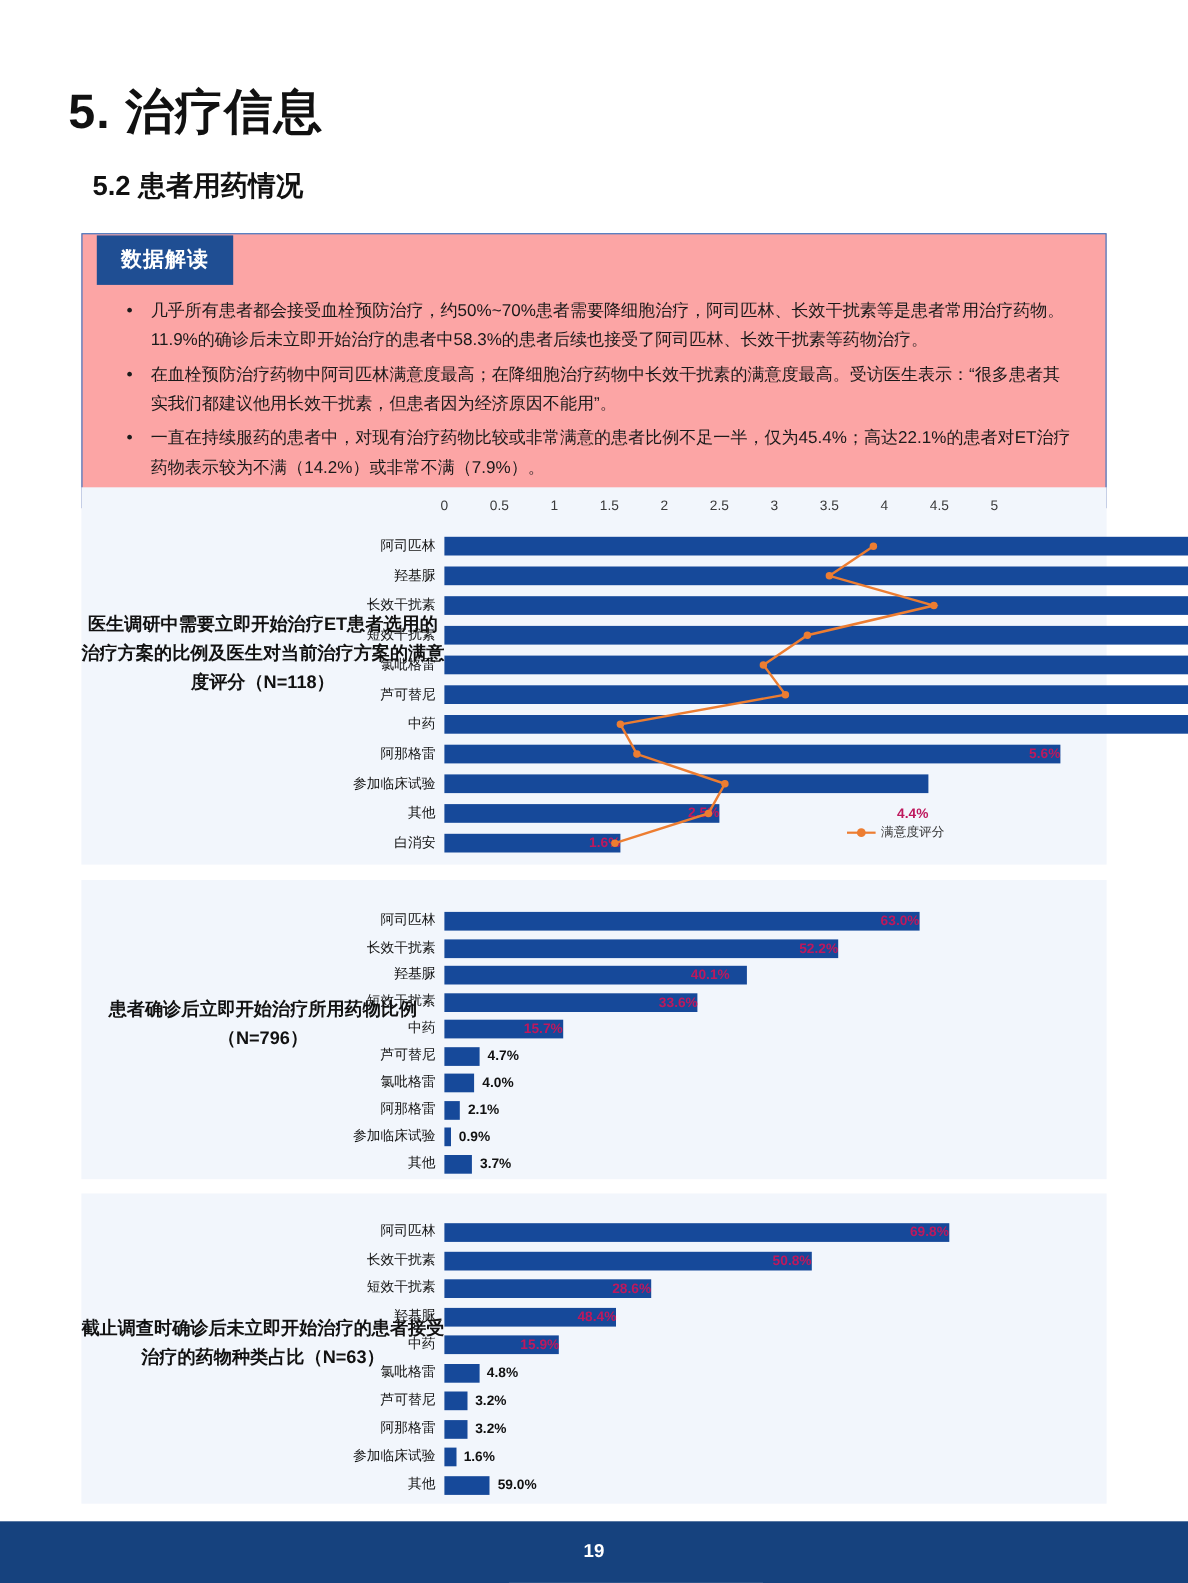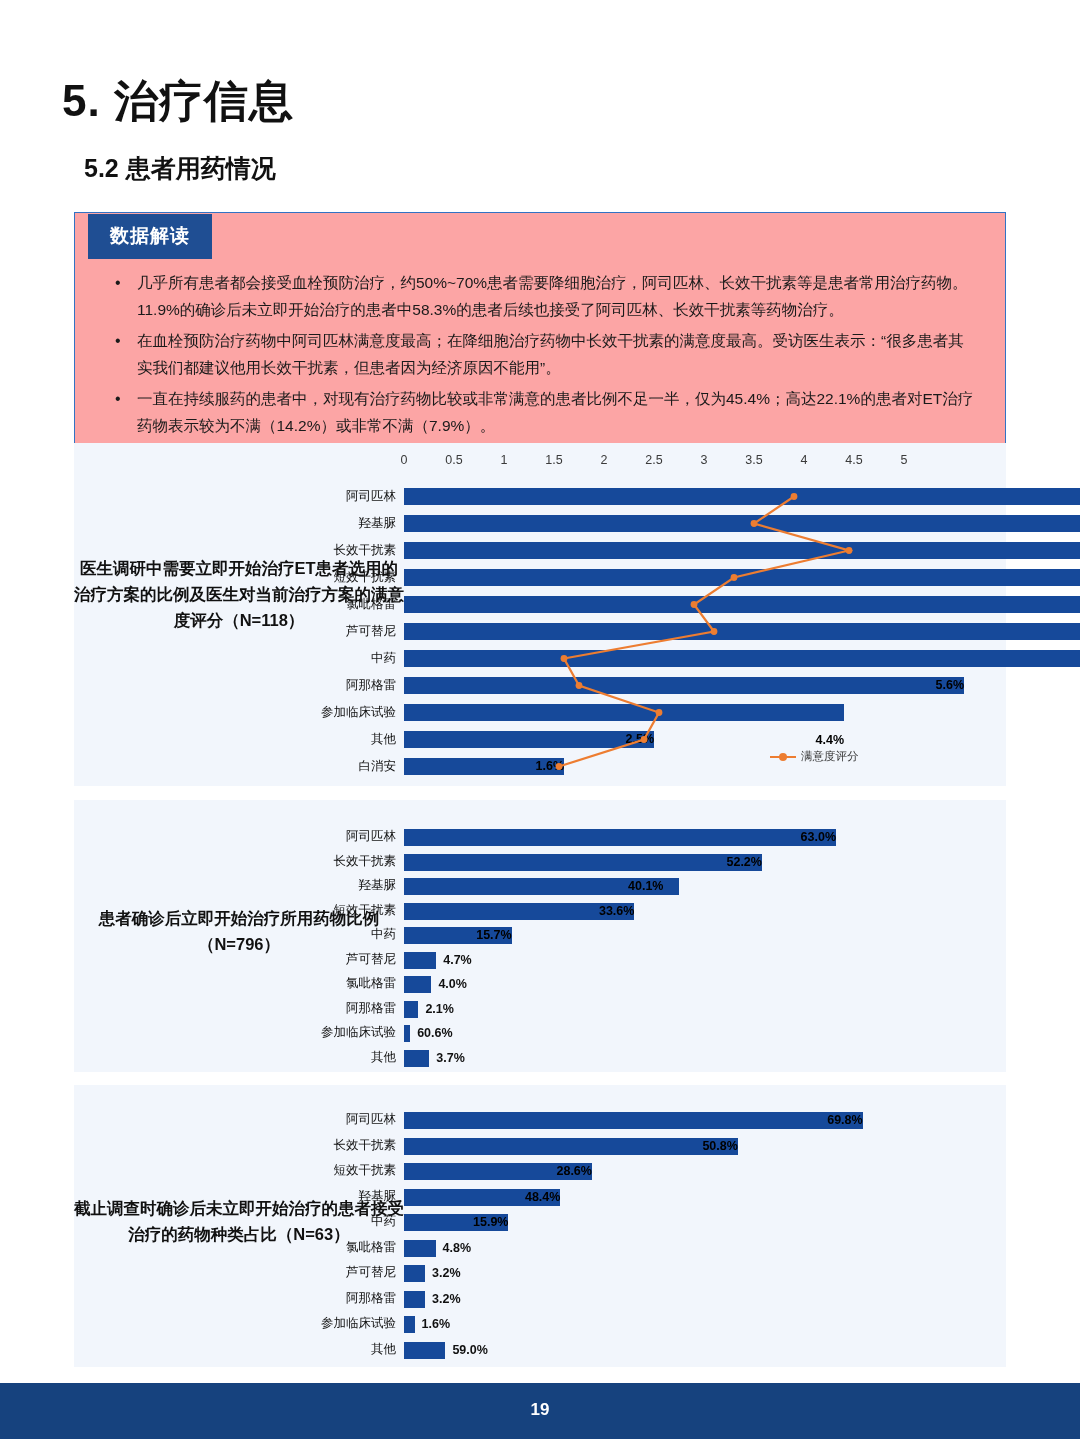--- a/index.html
+++ b/index.html
@@ -94,21 +94,21 @@
     line-height:27px;
     padding-right:8px;
     box-sizing:border-box;
   }
   .bar{
     position:absolute;left:0;top:5px;height:17px;
     background:#16499a;
   }
   .val-in{
     position:absolute;top:5px;height:17px;line-height:17px;
-    font-size:12.5px;color:#000000;font-weight:bold;
+    font-size:12.5px;color:#be185d;font-weight:bold;
     padding-right:7px;
   }
   .val-out{
     position:absolute;top:5px;height:17px;line-height:17px;
     font-size:12.5px;color:#111;font-weight:bold;
     padding-left:7px;
   }
   .legend{
     position:absolute;
     font-size:11.5px;color:#333;
@@ -278,21 +278,21 @@
             <div class="val-out" style="left: 27.4286px;">4.0%</div>
           </div>
           <div class="row" style="height: 24.5px;">
             <div class="lbl" style="line-height: 24.5px;">阿那格雷</div>
             <div class="bar" style="width: 14.4px; background: rgb(22, 73, 154);"></div>
             <div class="val-out" style="left: 14.4px;">2.1%</div>
           </div>
           <div class="row" style="height: 24.5px;">
             <div class="lbl" style="line-height: 24.5px;">参加临床试验</div>
             <div class="bar" style="width: 6.17143px; background: rgb(22, 73, 154);"></div>
-            <div class="val-out" style="left: 6.17143px;">60.6%</div>
+            <div class="val-out" style="left: 6.17143px;">0.9%</div>
           </div>
           <div class="row" style="height: 24.5px;">
             <div class="lbl" style="line-height: 24.5px;">其他</div>
             <div class="bar" style="width: 25.3714px; background: rgb(22, 73, 154);"></div>
             <div class="val-out" style="left: 25.3714px;">3.7%</div>
           </div>
         </div>
     </div>
   </div>
 

